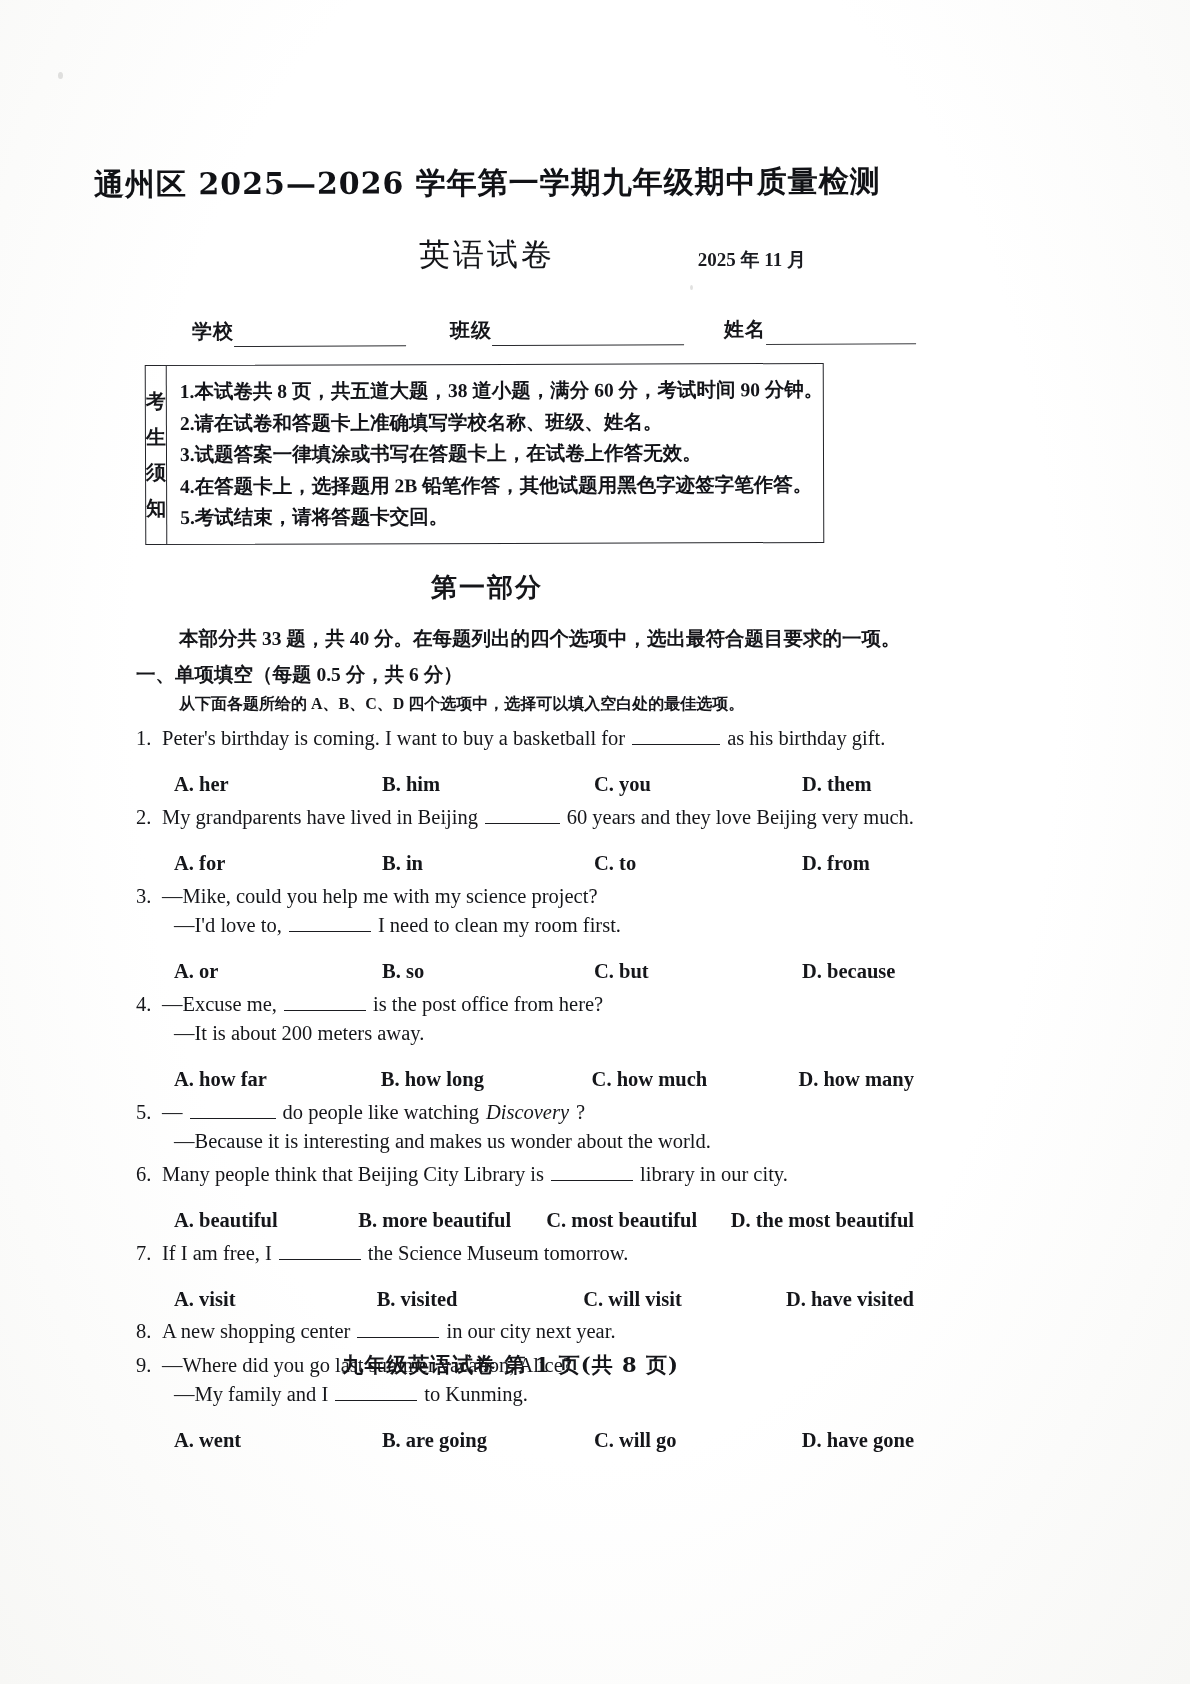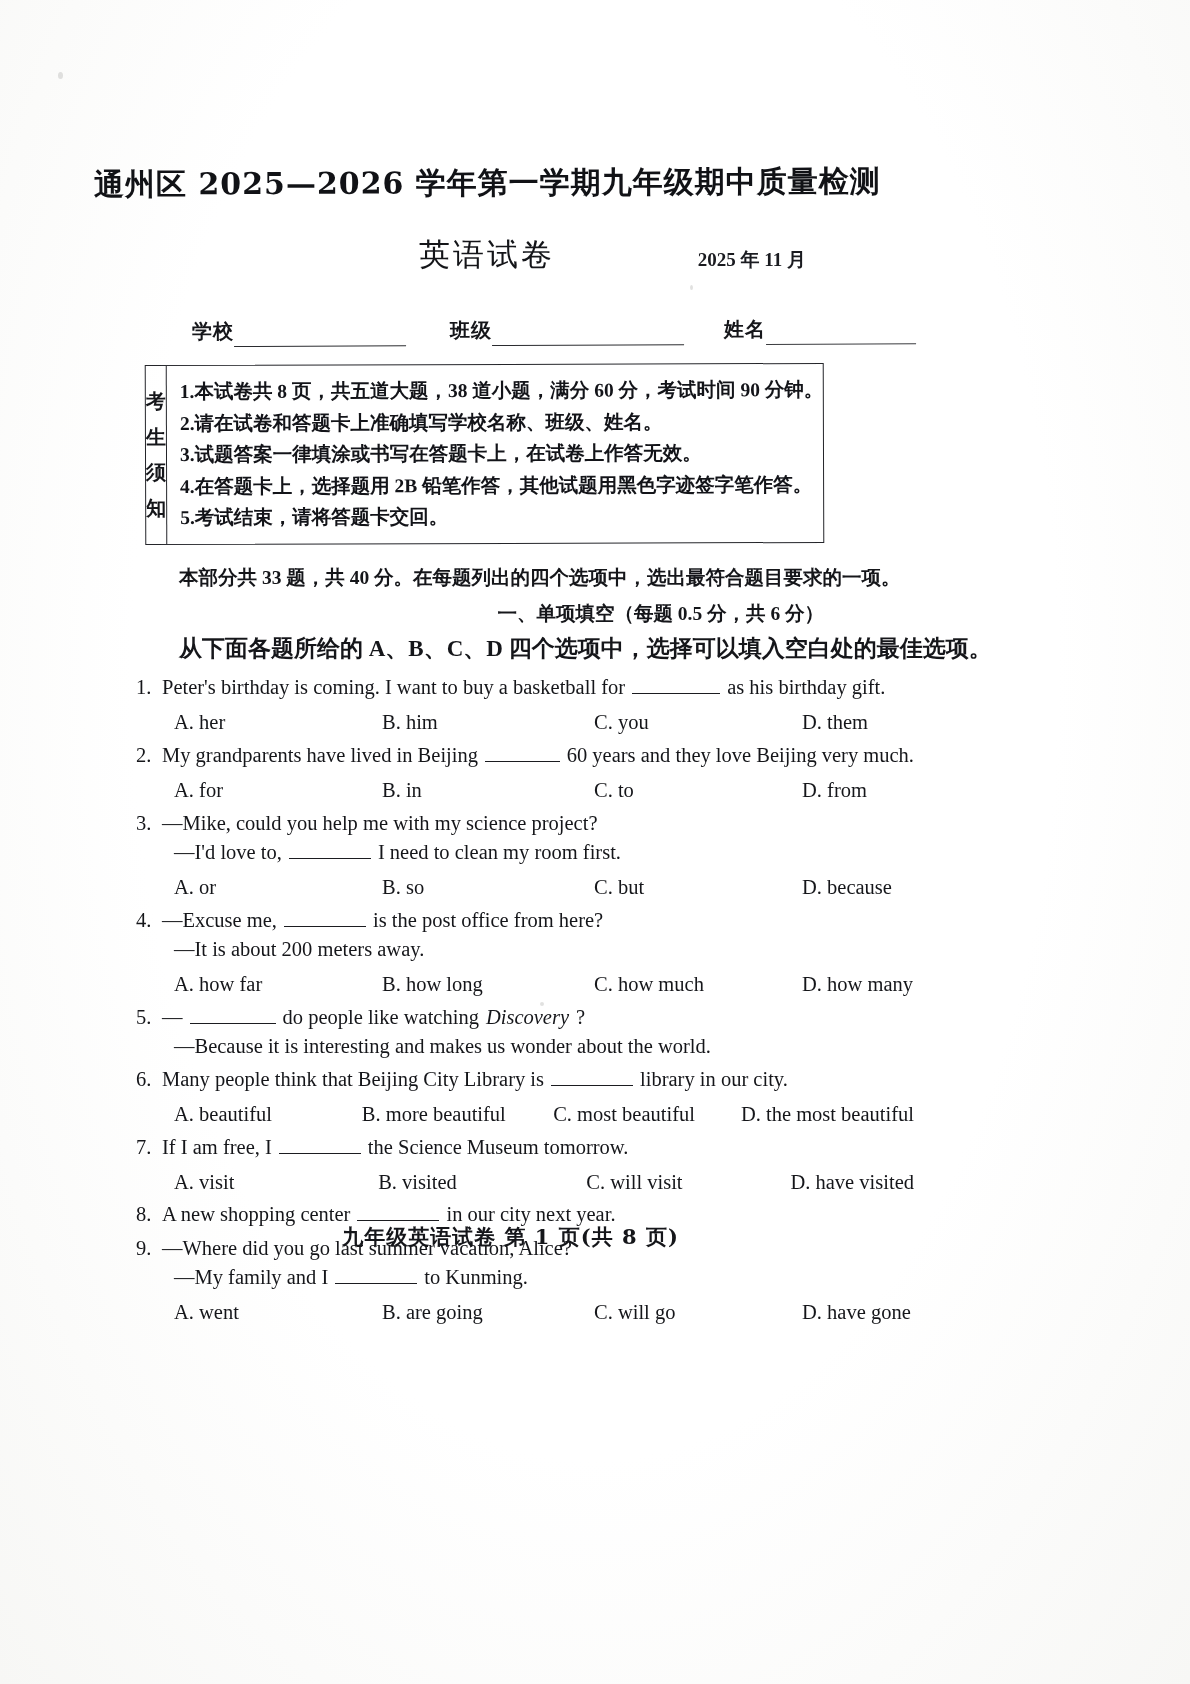--- a/index.html
+++ b/index.html
@@ -148,25 +148,24 @@
     font-weight: 600;
     text-indent: 34px;
     line-height: 1.45;
     white-space: nowrap;
   }
   .section-head {
     margin: 8px 150px 0 136px;
     font-size: 19.5px;
     font-weight: 700;
     white-space: nowrap;
-    text-align: right;
   }
   .section-sub {
     margin: 6px 150px 0 145px;
-    font-size: 23px;
+    font-size: 16px;
     font-weight: 600;
     text-indent: 34px;
     white-space: nowrap;
   }
 
   
   .questions {
     margin: 9px 60px 0 136px;
   }
   .q { margin-top: 4px; }
@@ -195,22 +194,23 @@
   }
   .blank.w1 { width: 88px; }
   .blank.w2 { width: 82px; }
   .blank.w3 { width: 86px; }
   .italic { font-style: italic; }
 
   .opts {
     display: flex;
     padding-left: 38px;
     font-size: 20.5px;
-    margin-top: 6px;
+    margin-top: 17px;
     line-height: 1.4;
+    font-weight: bold;
   }
   .opt { white-space: nowrap; }
   .opt.c0 { width: 208px; }
   .opt.c1 { width: 212px; }
   .opt.c2 { width: 208px; }
   .opt.c3 { width: auto; }
 
   
   .footer {
     position: absolute;
@@ -267,20 +267,21 @@
     </div>
     <div class="notice-list">
       <div class="notice-item">1.本试卷共 8 页，共五道大题，38 道小题，满分 60 分，考试时间 90 分钟。</div>
       <div class="notice-item">2.请在试卷和答题卡上准确填写学校名称、班级、姓名。</div>
       <div class="notice-item">3.试题答案一律填涂或书写在答题卡上，在试卷上作答无效。</div>
       <div class="notice-item">4.在答题卡上，选择题用 2B 铅笔作答，其他试题用黑色字迹签字笔作答。</div>
       <div class="notice-item">5.考试结束，请将答题卡交回。</div>
     </div>
   </div>
 
+  <div class="part-title">第一部分</div>
   <div class="part-desc">本部分共 33 题，共 40 分。在每题列出的四个选项中，选出最符合题目要求的一项。</div>
   <div class="section-head">一、单项填空（每题 0.5 分，共 6 分）</div>
   <div class="section-sub">从下面各题所给的 A、B、C、D 四个选项中，选择可以填入空白处的最佳选项。</div>
 
   <div class="questions">
 
     <div class="q">
       <div class="q-stem">
         <span class="q-num">1.</span>
         <span>Peter's birthday is coming. I want to buy a basketball for</span>

